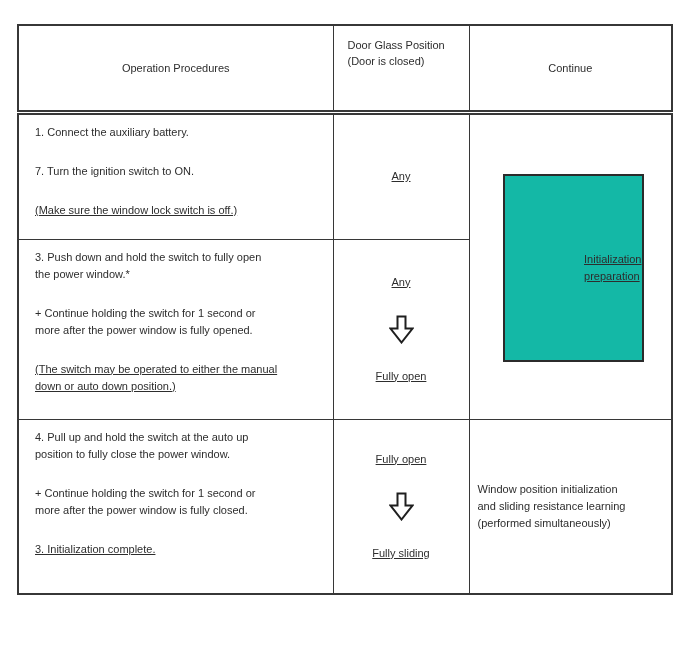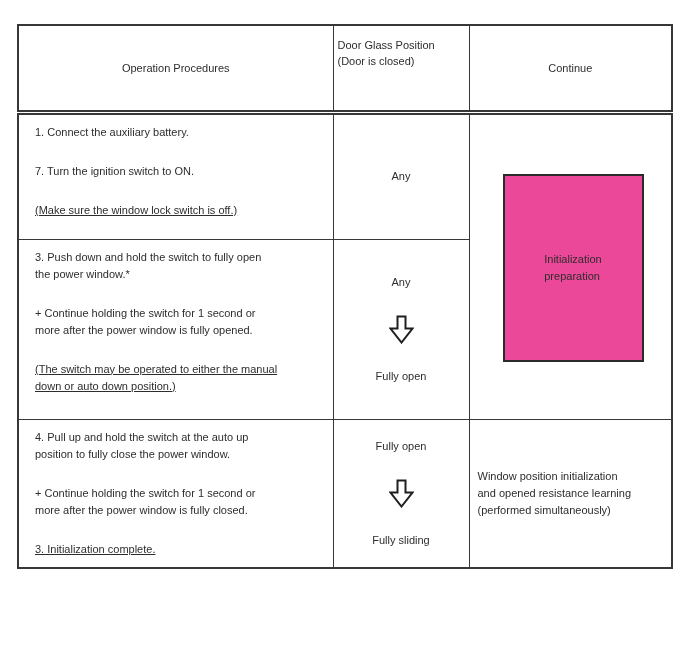--- a/index.html
+++ b/index.html
@@ -30,34 +30,34 @@
   col.c3 { width: 203px; }
 
   th, td {
     border: 1.5px solid #373737;
     background: #ffffff;
     font-weight: normal;
   }
   tr.r-header   { height: 87px; }
   tr.r-row1     { height: 127px; }
   tr.r-row2     { height: 180px; }
-  tr.r-row3     { height: 149px; }
+  tr.r-row3     { height: 175px; }
 
   
   tr.r-header th { border-bottom: 5px double #373737; }
 
   .th-procedures, .th-purpose {
     text-align: center;
     vertical-align: middle;
     line-height: 16px;
   }
   .th-position {
     text-align: left;
     vertical-align: top;
-    padding: 11px 6px 0 4px;
+    padding: 11px 6px 0 14px;
     white-space: pre-line;
     line-height: 16px;
     margin-left: 33px;
   }
 
   td.cell-procedures {
     vertical-align: top;
     padding: 9px 6px 0 8px;
   }
   td.cell-procedures p {
@@ -71,38 +71,39 @@
     vertical-align: middle;
     text-align: center;
   }
   .pos-stack {
     display: flex;
     flex-direction: column;
     align-items: center;
     justify-content: center;
     gap: 24px;
   }
-  .pos-stack .state { line-height: 17px; }
+  .pos-stack .state { line-height: 17px; text-decoration: underline; }
   .arrow-icon { display: block; }
 
   td.cell-purpose-merged {
     position: relative;
     vertical-align: top;
   }
   .prep-box {
     position: absolute;
     left: 33px;
     top: 59px;
     width: 137px;
     height: 184px;
     border: 2px solid #2b2b2b;
-    background: #ec4899;
+    background: #14b8a6;
     display: flex;
     align-items: center;
-    justify-content: center;
+    justify-content: flex-end;
+    text-decoration: underline;
   }
   .prep-box .prep-label {
     white-space: pre-line;
     line-height: 17px;
     text-align: left;
   }
 
   td.cell-purpose-bottom {
     vertical-align: middle;
     text-align: left;
@@ -180,18 +181,18 @@
         <td class="cell-position">
           <div class="pos-stack">
             <span class="state">Fully open</span>
             <svg class="arrow-icon" width="25" height="29" viewBox="0 0 25 29" aria-hidden="true">
               <path d="M8.5 1.5 L16.5 1.5 L16.5 13.5 L23.5 13.5 L12.5 27.5 L1.5 13.5 L8.5 13.5 Z" fill="#ffffff" stroke="#1f1f1f" stroke-width="2" stroke-linejoin="miter"></path>
             </svg>
             <span class="state">Fully sliding</span>
           </div>
         </td>
         <td class="cell-purpose-bottom">Window position initialization
-and opened resistance learning
+and sliding resistance learning
 (performed simultaneously)</td>
       </tr>
     </tbody>
   </table>
 </div>
 
 </body></html>

